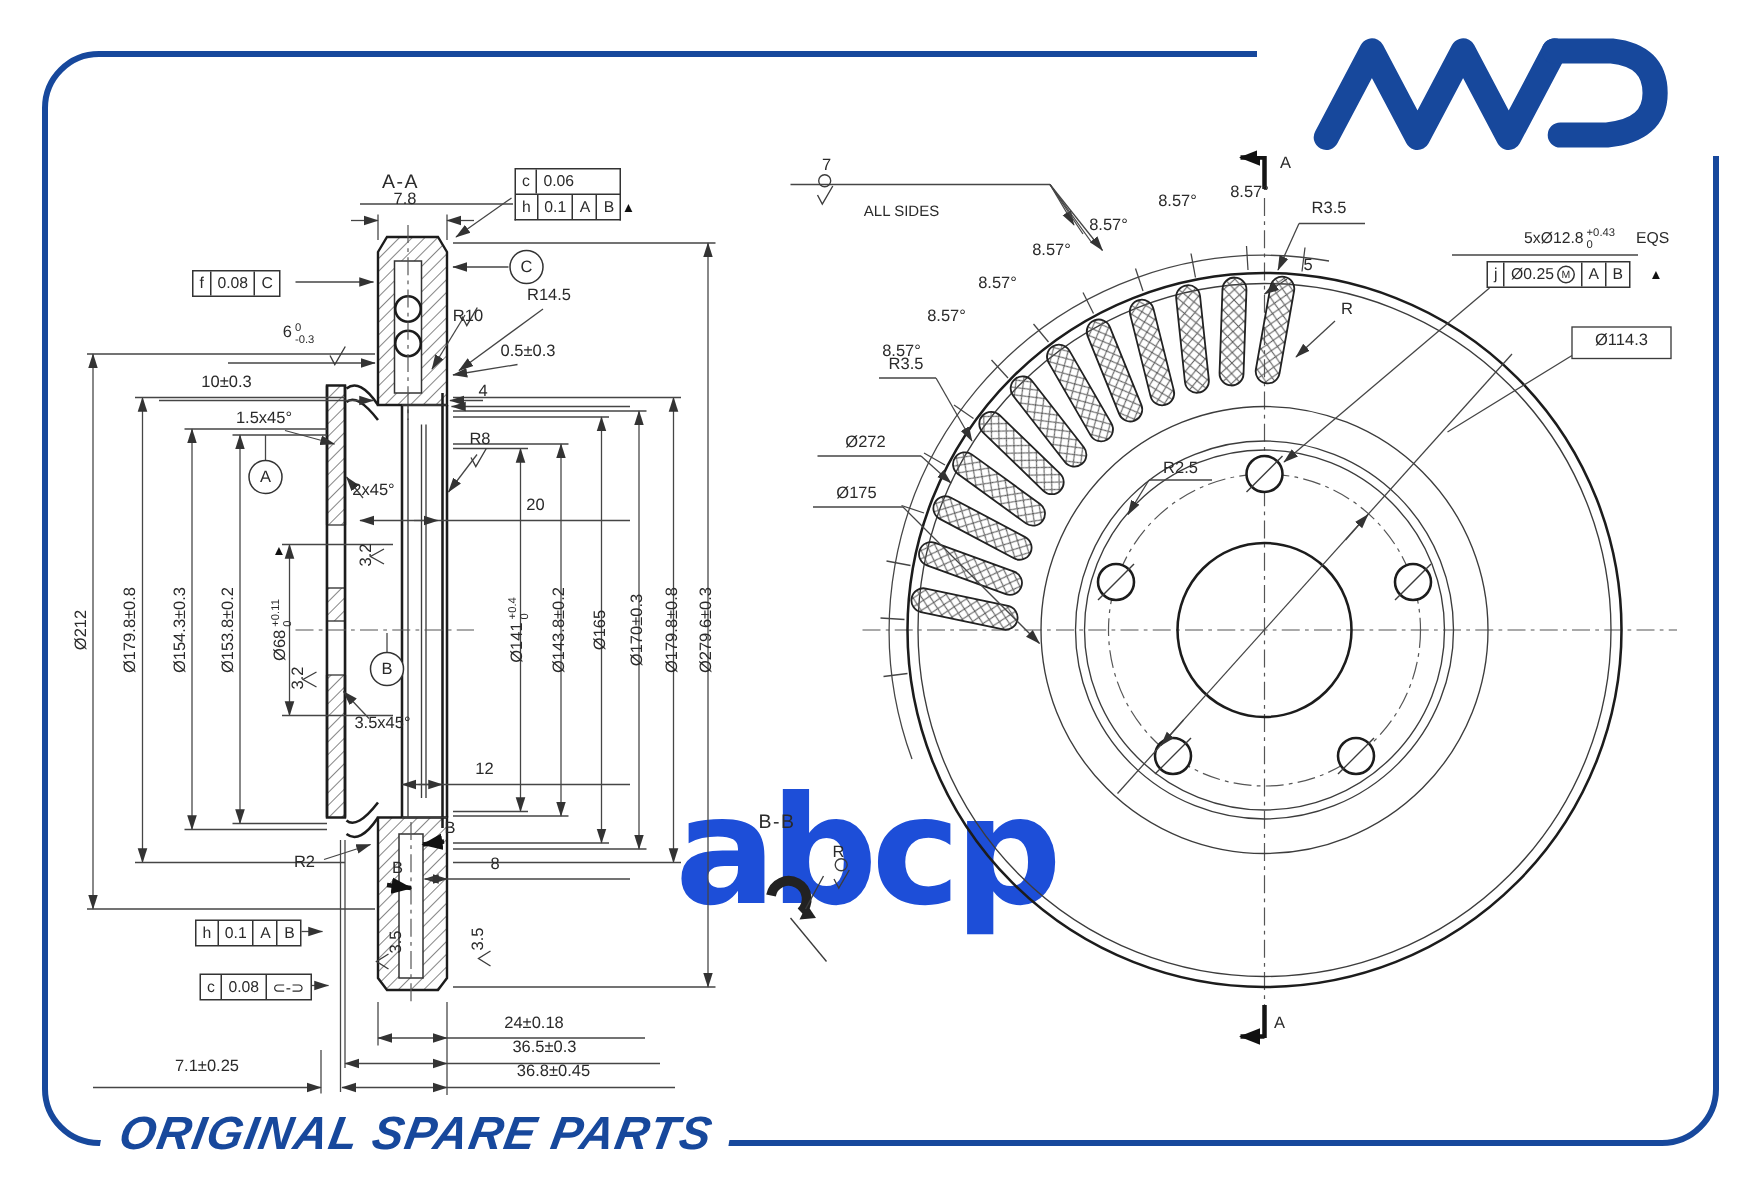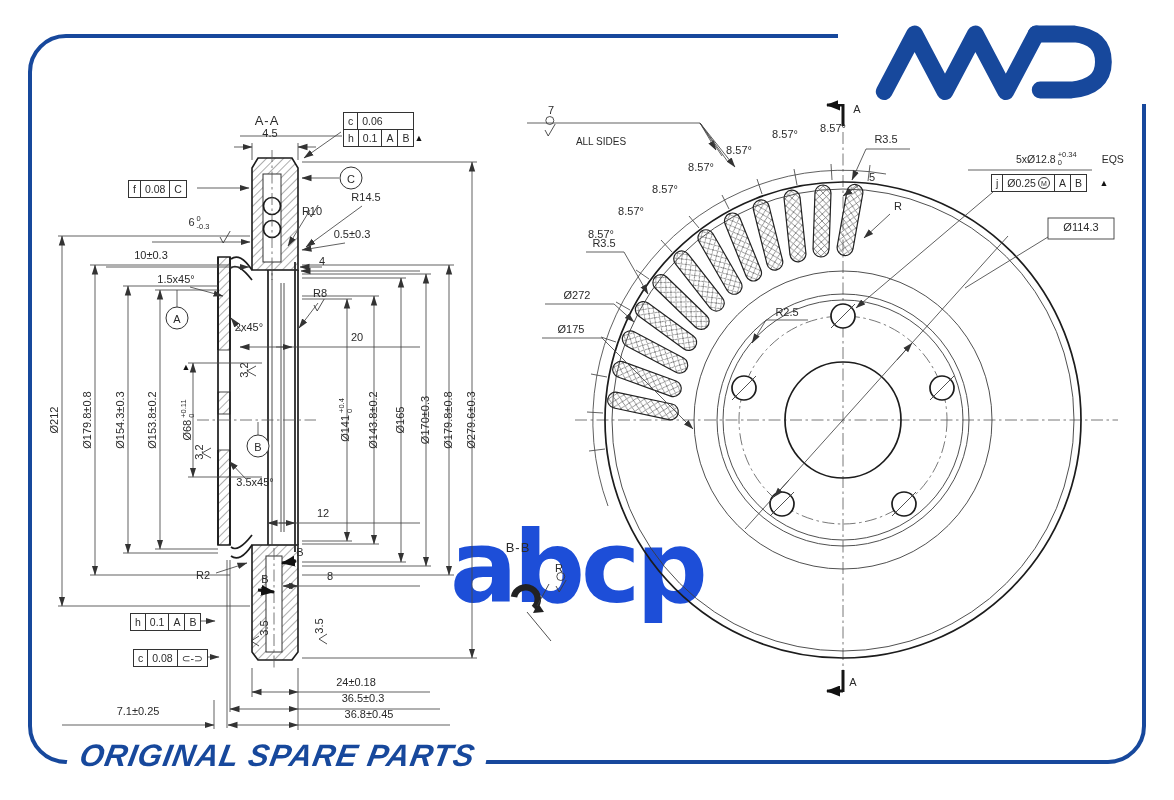--- a/index.html
+++ b/index.html
@@ -327,21 +327,21 @@
       <span class="c">0.06</span>
     </div>
     <div class="fcf" style="border-top:none">
       <span class="c">h</span>
       <span class="c">0.1</span>
       <span class="c">A</span>
       <span class="c">B</span>
     </div>
   </div>
   <span class="lb tri" style="left:419px;top:139px">▲</span>
-  <span class="lb" style="left:270px;top:134px">4.5</span>
+  <span class="lb" style="left:270px;top:134px">7.8</span>
 
   <div class="abs fcf" style="left:128px;top:180px">
     <span class="c">f</span>
     <span class="c">0.08</span>
     <span class="c">C</span>
   </div>
 
   <span class="dcirc" style="left:351px;top:178px">C</span>
   <span class="lb" style="left:312px;top:212px">R10</span>
   <span class="lb" style="left:366px;top:198px">R14.5</span>
@@ -431,24 +431,24 @@
   <span class="lb" style="left:601px;top:235px">8.57°</span>
 
   <span class="lb" style="left:886px;top:140px">R3.5</span>
   <span class="lb" style="left:604px;top:244px">R3.5</span>
   <span class="lb" style="left:872px;top:178px">5</span>
   <span class="lb" style="left:898px;top:207px">R</span>
 
   <span class="abs row" style="left:1016px;top:151px">
     <span>5xØ12.8</span>
     <span class="stk">
-        <span>+0.34</span>
+        <span>+0.43</span>
         <span>0</span>
       </span>
-    <span style="margin-left:25px">EQS</span>
+    <span style="margin-left:14px">EQS</span>
   </span>
   <div class="abs fcf" style="left:991px;top:174px">
     <span class="c">j</span>
     <span class="c">
         <span>Ø0.25</span>
         <span class="mcirc">M</span>
       </span>
     <span class="c">A</span>
     <span class="c">B</span>
   </div>

